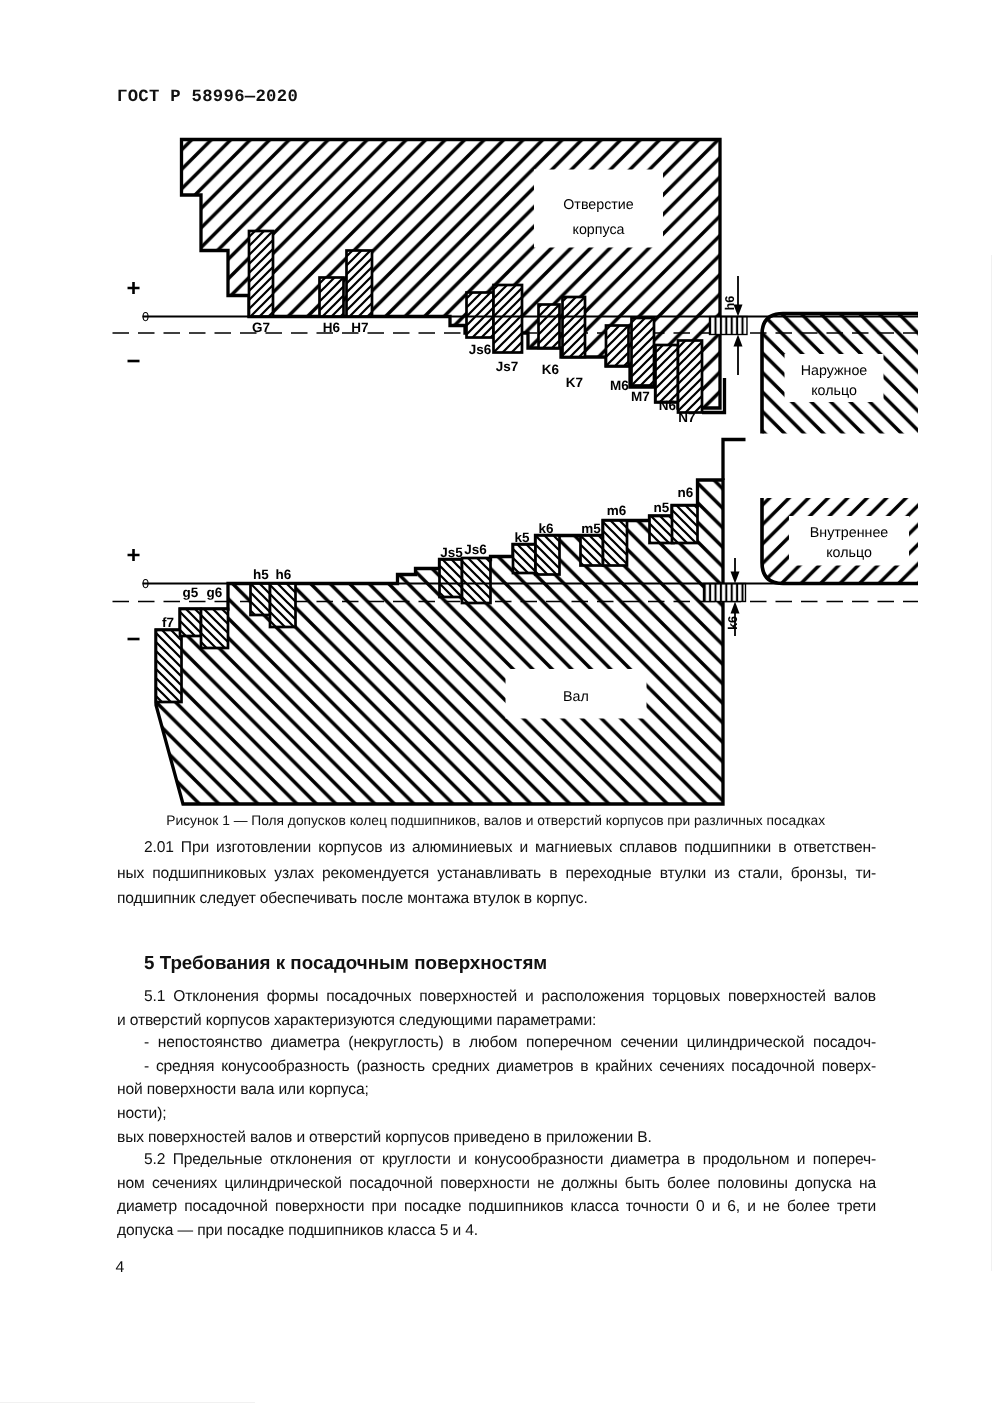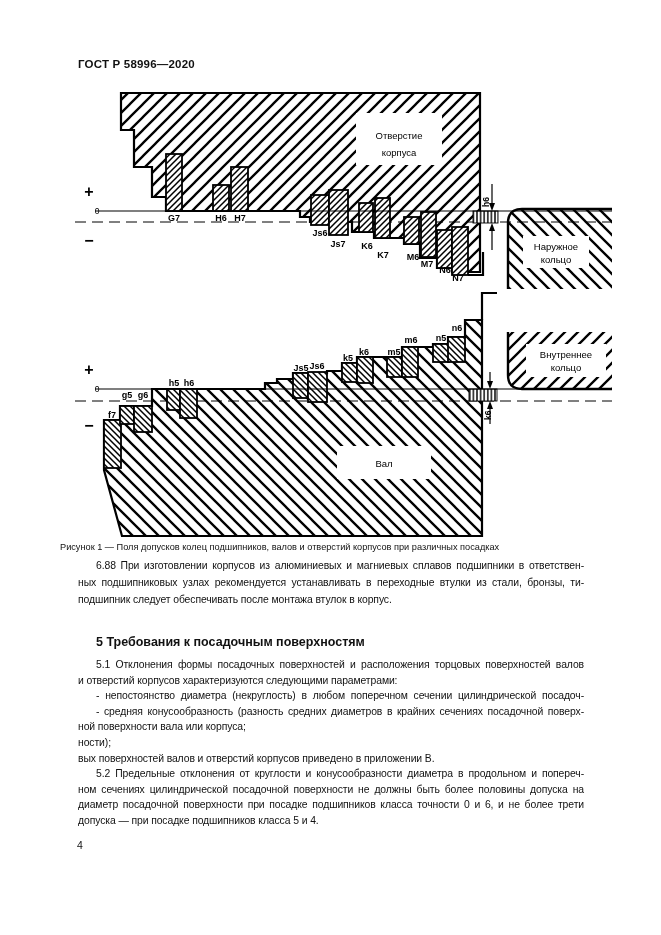--- a/index.html
+++ b/index.html
@@ -1,20 +1,20 @@
 <!DOCTYPE html>
 <html><head>
 <meta charset="utf-8">
 <style>
   html,body{margin:0;padding:0;background:#e8e8e8;}
   .page{position:relative;width:661px;height:935px;background:#ffffff;overflow:hidden;
         font-family:"Liberation Sans",sans-serif;color:#111;}
-  .hdr{position:absolute;left:78px;top:58px;font-size:11.5px;font-weight:bold;letter-spacing:.2px;}
+  .hdr{position:absolute;left:78px;top:58px;font-size:11.5px;font-weight:bold;letter-spacing:.2px;font-family:Liberation Mono, monospace;}
   .figwrap{position:absolute;left:0;top:0;width:661px;height:556px;}
-  .caption{position:absolute;left:60px;top:542px;width:541px;font-size:9.2px;}
+  .caption{position:absolute;left:60px;top:542px;width:541px;text-align:center;font-size:9.2px;}
   .tblock{position:absolute;left:78px;width:506px;}
   .p415{top:557px;line-height:17px;font-size:10.4px;letter-spacing:-0.1px;}
   .s5{top:657px;line-height:15.6px;font-size:10.4px;letter-spacing:-0.1px;}
   .ln{display:block;}
   .just{text-align:justify;text-align-last:justify;}
   .left{text-align:right;text-align-last:left;white-space:nowrap;}
   .ind{text-indent:18px;}
   .h5{position:absolute;left:96px;top:635px;font-size:12.5px;font-weight:bold;}
   .pnum{position:absolute;left:77px;top:839px;font-size:10.5px;}
   
@@ -181,21 +181,21 @@
     <text class="ax" x="89" y="246">−</text>
     <text class="ax" x="89" y="375">+</text>
     <text class="z0" x="97" y="392">0</text>
     <text class="ax" x="89" y="431">−</text>
   </svg>
   </div>
 
   <div class="caption">Рисунок 1 — Поля допусков колец подшипников, валов и отверстий корпусов при различных посадках</div>
 
   <div class="tblock p415">
-    <span class="ln just ind">6.88 При изготовлении корпусов из алюминиевых и магниевых сплавов подшипники в ответствен-</span>
+    <span class="ln just ind">2.01 При изготовлении корпусов из алюминиевых и магниевых сплавов подшипники в ответствен-</span>
     <span class="ln just">ных подшипниковых узлах рекомендуется устанавливать в переходные втулки из стали, бронзы, ти-</span>
     <span class="ln left">подшипник следует обеспечивать после монтажа втулок в корпус.</span>
   </div>
 
   <div class="h5">5 Требования к посадочным поверхностям</div>
 
   <div class="tblock s5">
     <span class="ln just ind">5.1 Отклонения формы посадочных поверхностей и расположения торцовых поверхностей валов</span>
     <span class="ln left">и отверстий корпусов характеризуются следующими параметрами:</span>
     <span class="ln just ind">- непостоянство диаметра (некруглость) в любом поперечном сечении цилиндрической посадоч-</span>

